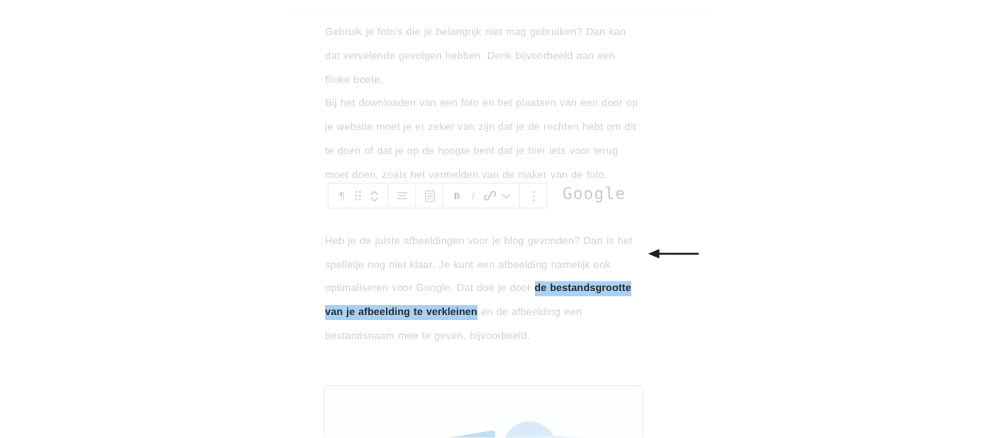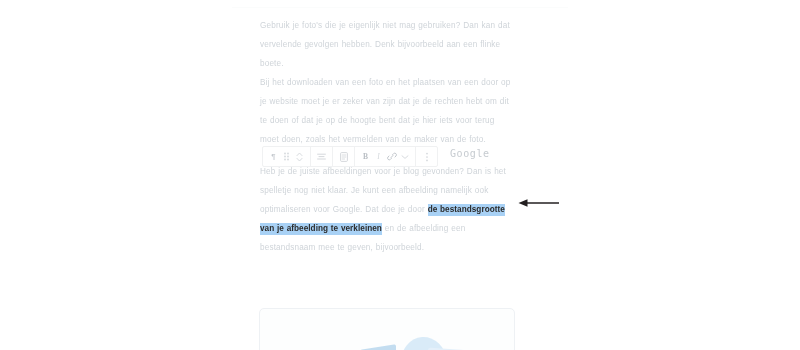--- a/index.html
+++ b/index.html
@@ -22,21 +22,21 @@
     margin:0;
     font-size:8.2px;
     line-height:19px;
     color:#cfd4d9;
     letter-spacing:0.15px;
     word-spacing:0.4px;
   }
 
   .p1{position:absolute;left:260px;top:16px;width:252px;}
   .p2{position:absolute;left:260px;top:73px;width:252px;}
-  .p3{position:absolute;left:260px;top:162px;width:252px;}
+  .p3{position:absolute;left:260px;top:183px;width:252px;}
   .p4{position:absolute;left:260px;top:246px;width:252px;}
 
   .hl{
     background:#a8d1f5;
     color:#2b2b2b;
     font-weight:600;
     padding:1px 0 2px 0;
     box-decoration-break:clone;
     -webkit-box-decoration-break:clone;
     letter-spacing:0.05px;
@@ -67,21 +67,21 @@
     cursor:default;
   }
   .tb-btn svg{display:block;}
   .tb-btn.bold{font-weight:700;font-size:7.5px;color:#b9bec3;font-family:"Liberation Serif",serif;}
   .tb-btn.italic{font-style:italic;font-size:7.5px;color:#d5d9dd;font-family:"Liberation Serif",serif;}
   .tb-pilcrow{font-size:8px;color:#c3c8cd;}
 
   .google-label{
     position:absolute;left:450px;top:148px;
     font-family:"DejaVu Sans Mono", monospace;
-    font-size:10px;
+    font-size:13px;
     letter-spacing:0.6px;
     color:#c6cbd0;
   }
 
   
   .anno-arrow{
     position:absolute;left:518px;top:196px;
     width:42px;height:14px;
   }
 
@@ -118,21 +118,21 @@
     transform:skewY(4deg);
   }
 </style>
 </head>
 <body>
 
 <div class="page">
 
   <div class="top-rule"></div>
 
-  <p class="para p1">Gebruik je foto's die je eigenlijk niet mag gebruiken? Dan kan dat vervelende gevolgen hebben. Denk bijvoorbeeld aan een flinke boete.</p>
+  <p class="para p1">Gebruik je foto's die je belangrijk niet mag gebruiken? Dan kan dat vervelende gevolgen hebben. Denk bijvoorbeeld aan een flinke boete.</p>
 
   <p class="para p2">Bij het downloaden van een foto en het plaatsen van een door op je website moet je er zeker van zijn dat je de rechten hebt om dit te doen of dat je op de hoogte bent dat je hier iets voor terug moet doen, zoals het vermelden van de maker van de foto.</p>
 
   <div class="toolbar">
 
     <div class="tb-group">
       <div class="tb-btn tb-pilcrow">¶</div>
       <div class="tb-btn">
         <svg width="7" height="9" viewBox="0 0 7 9">
           <g fill="#d5d9dd">

